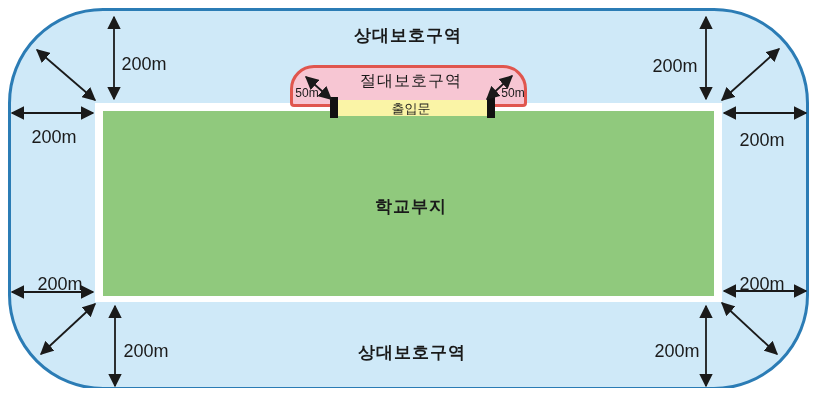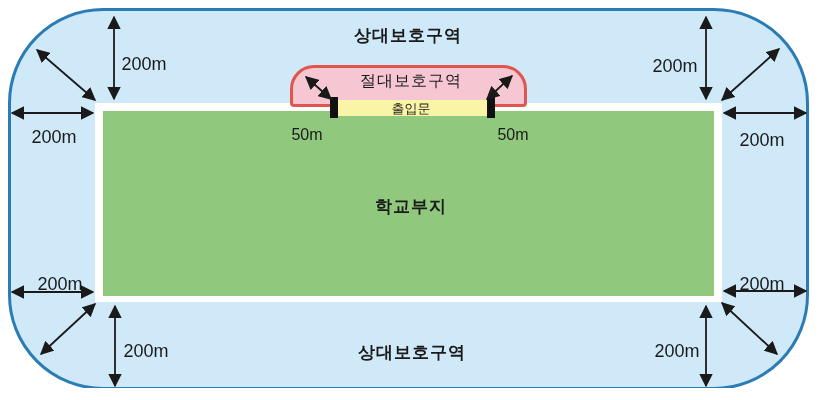--- a/index.html
+++ b/index.html
@@ -21,21 +21,21 @@
   .gate-strip{left:338px;top:100px;width:149px;height:16px;background:#faf4a6;}
   .gate-post{width:8px;height:21px;top:97px;background:#111111;}
   .gate-post.left{left:330px;}
   .gate-post.right{left:487px;}
   .arrow-layer{left:0;top:0;width:819px;height:400px;pointer-events:none;}
   .lbl{position:absolute;white-space:nowrap;transform:translateX(-50%);}
   .lbl-zone-big{font-size:17px;font-weight:bold;letter-spacing:1px;}
   .lbl-zone-mid{font-size:16px;letter-spacing:1px;}
   .lbl-gate{font-size:13px;}
   .lbl-200{font-size:18px;margin-top:10px;}
-  .lbl-50{font-size:16px;margin-top:40px;}
+  .lbl-50{font-size:12px;}
   line.arrow{stroke:#1a1a1a;stroke-width:1.8;}
 </style>
 </head>
 <body>
 
 <div class="frame">
 
   <div class="abs outer-zone"></div>
   <div class="abs site-boundary"></div>
   <div class="abs school-site"></div>

